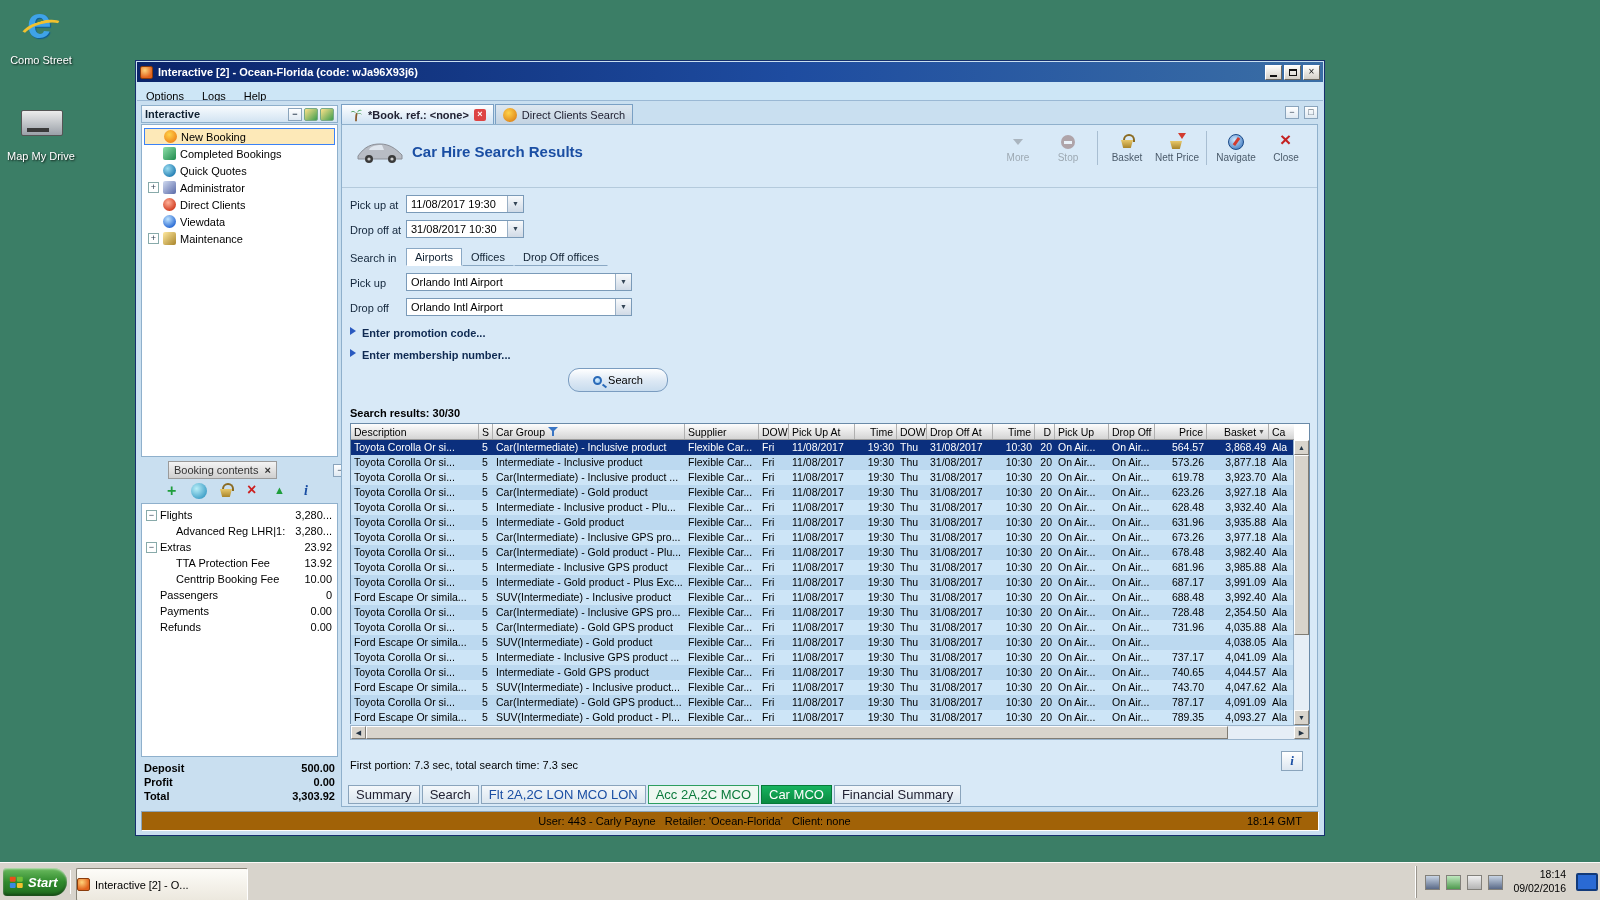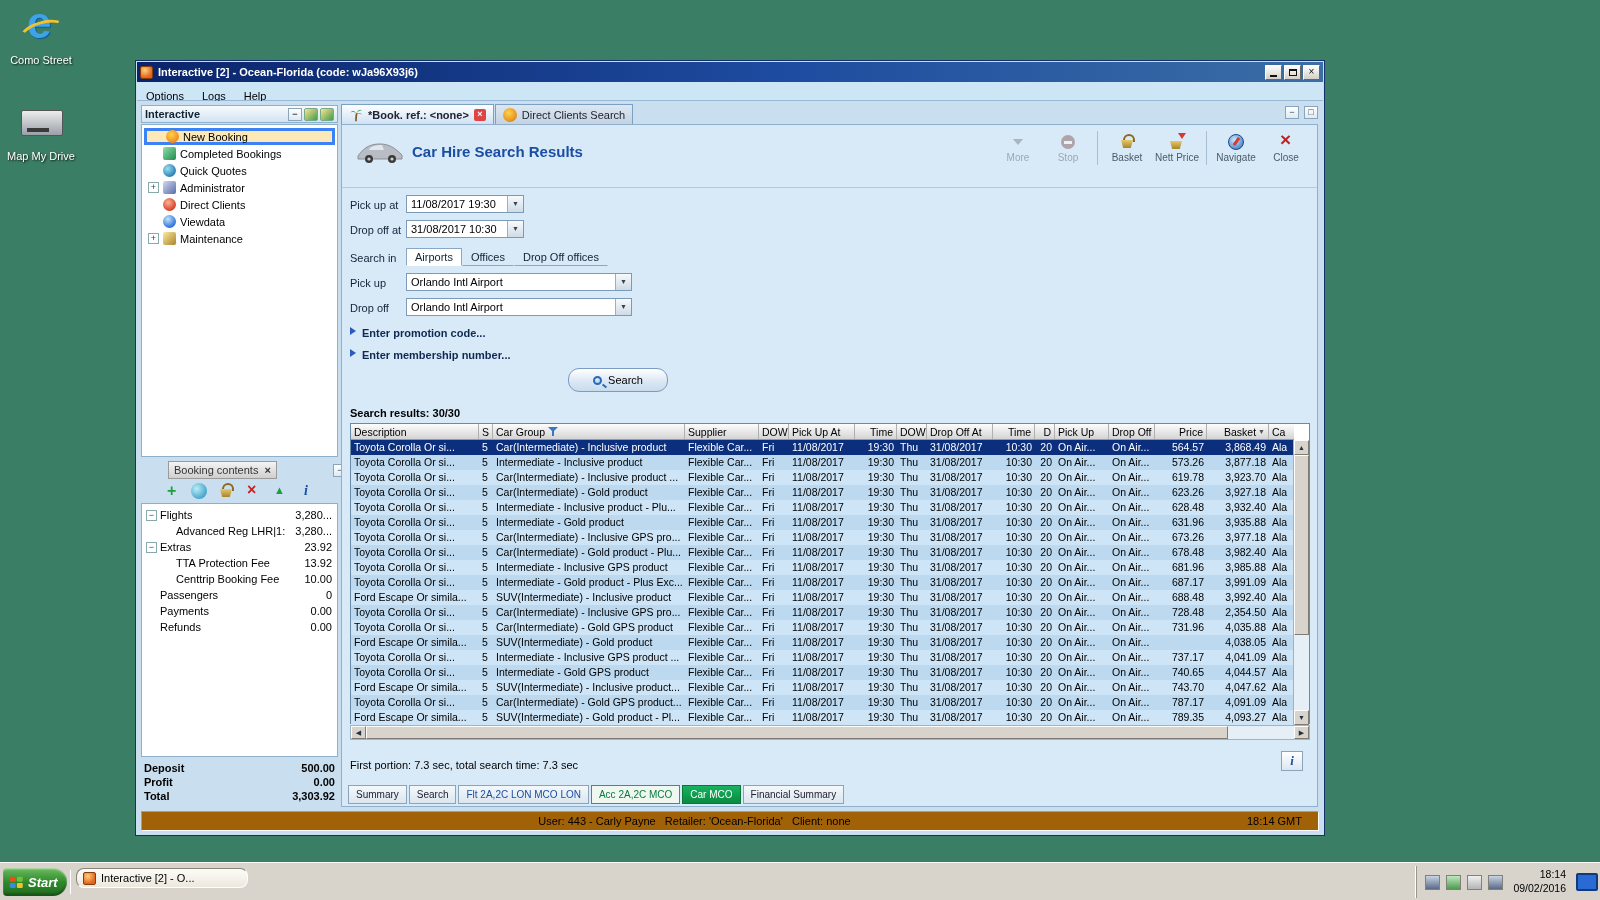--- a/index.html
+++ b/index.html
@@ -31,21 +31,21 @@
   .menu-item { padding:2px 9px; cursor:default;margin-top:10px; }
   .contentbg { position:absolute; left:1px; right:1px; top:40px; bottom:1px; background:#c9dff0; }
 
   
   .nav-header { position:absolute; left:5px; top:44px; width:197px; height:18px; background:linear-gradient(#f8fbfe,#d2e3f2); border:1px solid #8fb0cc; display:flex; align-items:center; padding:0 3px; font-weight:bold; color:#123; }
   .nav-header .spacer { flex:1; }
   .hdr-btn { width:14px; height:13px; margin-left:2px; border:1px solid #8aa4bc; background:linear-gradient(#fff,#dfe9f2); font-size:9px; line-height:11px; text-align:center; color:#345; }
   .hdr-palm { width:14px; height:13px; margin-left:2px; border-radius:2px; background:linear-gradient(135deg,#ffe28a,#3f9e4f); border:1px solid #7a8; }
   .nav-tree { position:absolute; left:5px; top:63px; width:197px; height:333px; background:#fff; border:1px solid #8fb0cc; padding:3px 2px; }
   .tree-row { display:flex; align-items:center; height:17px; padding-left:4px; white-space:nowrap; }
-  .tree-row.sel { background:#fde9b8; border:3px solid #3b82f6;align-items:center; }
+  .tree-row.sel { background:#fde9b8; border:1px solid #3b82f6;align-items:center; }
   .expbox { width:11px; height:11px; border:1px solid #8aa; background:#fff; font-size:9px; line-height:9px; text-align:center; color:#345; margin-right:3px; flex:none; }
   .expspace { width:14px; flex:none; }
   .nicon { width:13px; height:13px; display:inline-block; margin:0 4px 0 1px; border-radius:2px; flex:none; }
   .tree-label { overflow:hidden; }
   .new-booking-icon { background:radial-gradient(circle at 40% 35%,#ffd24a,#f08a1d 72%); border-radius:50%; }
   .completed-bookings-icon { background:linear-gradient(135deg,#8fe0aa,#1f8a4c); }
   .quick-quotes-icon { background:radial-gradient(circle at 35% 35%,#9adcf0,#1f7ab0 78%); border-radius:50%; }
   .administrator-icon { background:linear-gradient(135deg,#d0daf0,#5a6aa8); }
   .direct-clients-icon { background:radial-gradient(circle at 40% 35%,#ffb199,#d03a1f 75%); border-radius:50%; }
   .viewdata-icon { background:radial-gradient(circle at 38% 32%,#bfe4ff,#1a5ed0 82%); border-radius:50%; }
@@ -141,30 +141,30 @@
   .vthumb { position:absolute; left:0; top:15px; width:100%; height:180px; background:#d8d4cc; border:1px solid; border-color:#fff #807c74 #807c74 #fff; }
   .sbtn.down { position:absolute; bottom:0; }
   .hscroll { position:absolute; left:8px; top:600px; width:960px; height:15px; background:#e6eef6; border:1px solid #9ab4cc; }
   .hbtn { position:absolute; top:0; width:15px; height:13px; background:#d8d4cc; border:1px solid; border-color:#fff #807c74 #807c74 #fff; font-size:7px; text-align:center; line-height:12px; color:#234; }
   .hthumb { position:absolute; left:15px; top:0; width:862px; height:13px; background:#d8d4cc; border:1px solid; border-color:#fff #807c74 #807c74 #fff; }
 
   .timing { position:absolute; left:8px; top:634px; }
   .infobtn { position:absolute; right:14px; top:626px; width:22px; height:20px; background:linear-gradient(#fff,#dce6f0); border:1px solid #8aa4bc; text-align:center; font-family:"Liberation Serif",serif; font-style:italic; font-weight:bold; color:#1a4ea3; font-size:13px; line-height:18px; }
 
   .btabs { position:absolute; left:6px; top:660px; height:19px; display:flex; gap:2px; }
-  .btab { padding:1px 7px; font-size:10px; line-height:15px; background:linear-gradient(#f4f8fb,#dbe6ef); border:1px solid #8aa4bc; color:#223; white-space:nowrap; }
+  .btab { padding:1px 7px; font-size:13px; line-height:15px; background:linear-gradient(#f4f8fb,#dbe6ef); border:1px solid #8aa4bc; color:#223; white-space:nowrap; }
   .btab.flt { color:#1a4ea3; }
   .btab.acc { color:#0b7a3c; border-color:#2d9e5f; background:#eef8f1; }
   .btab.car { background:linear-gradient(#17b35f,#0a8a41); color:#fff; border-color:#067a38; }
 
   
   #taskbar { position:absolute; left:0; right:0; bottom:0; height:38px; background:#d8d4cc; border-top:1px solid #fbfaf8; }
   .start-btn { position:absolute; left:3px; top:5px; height:28px; width:64px; border-radius:4px 14px 14px 4px; background:linear-gradient(#6cbc60,#2f8a2c 50%,#1f6b1e); color:#fff; font-weight:bold; font-style:italic; font-size:13px; display:flex; align-items:center; gap:4px; padding:0 6px; box-shadow:inset 0 1px 2px rgba(255,255,255,.6), inset 0 -2px 3px rgba(0,0,0,.35); }
   .tb-sep { position:absolute; left:70px; top:7px; width:1px; height:24px; background:#9a968e; border-right:1px solid #fff; }
-  .task-btn { position:absolute; left:76px; top:5px; height:20px; width:172px; background:linear-gradient(#fdfcf8,#ece8de); border:1px solid; border-color:#888478 #fff #fff #888478; border-radius:8px; display:flex; align-items:center; gap:5px; padding:0 6px; }
+  .task-btn { position:absolute; left:76px; top:5px; height:33px; width:172px; background:linear-gradient(#fdfcf8,#ece8de); border:1px solid; border-color:#888478 #fff #fff #888478; border-radius:2px; display:flex; align-items:center; gap:5px; padding:0 0; }
   .tray { position:absolute; right:2px; top:3px; height:32px; display:flex; align-items:center; gap:6px; padding-left:8px; border-left:1px solid #9a968e; box-shadow:-1px 0 0 #fff; }
   .tray-ico { width:15px; height:15px; background:linear-gradient(#f0f0f0,#b4b4b4); border:1px solid #82807a; }
   .tray-ico.green { background:linear-gradient(#bfe8bf,#4f9a4f); }
   .tray-ico.dark { background:linear-gradient(#c8d4e4,#5a6a88); }
   .clock { display:flex; flex-direction:column; align-items:flex-end; font-size:10.5px; line-height:1.3; padding:0 4px; }
   .tray-display { width:22px; height:18px; background:#2a6ad4; border:2px solid #123a7a; border-radius:2px; }
 </style>
 </head>
 <body>
 

